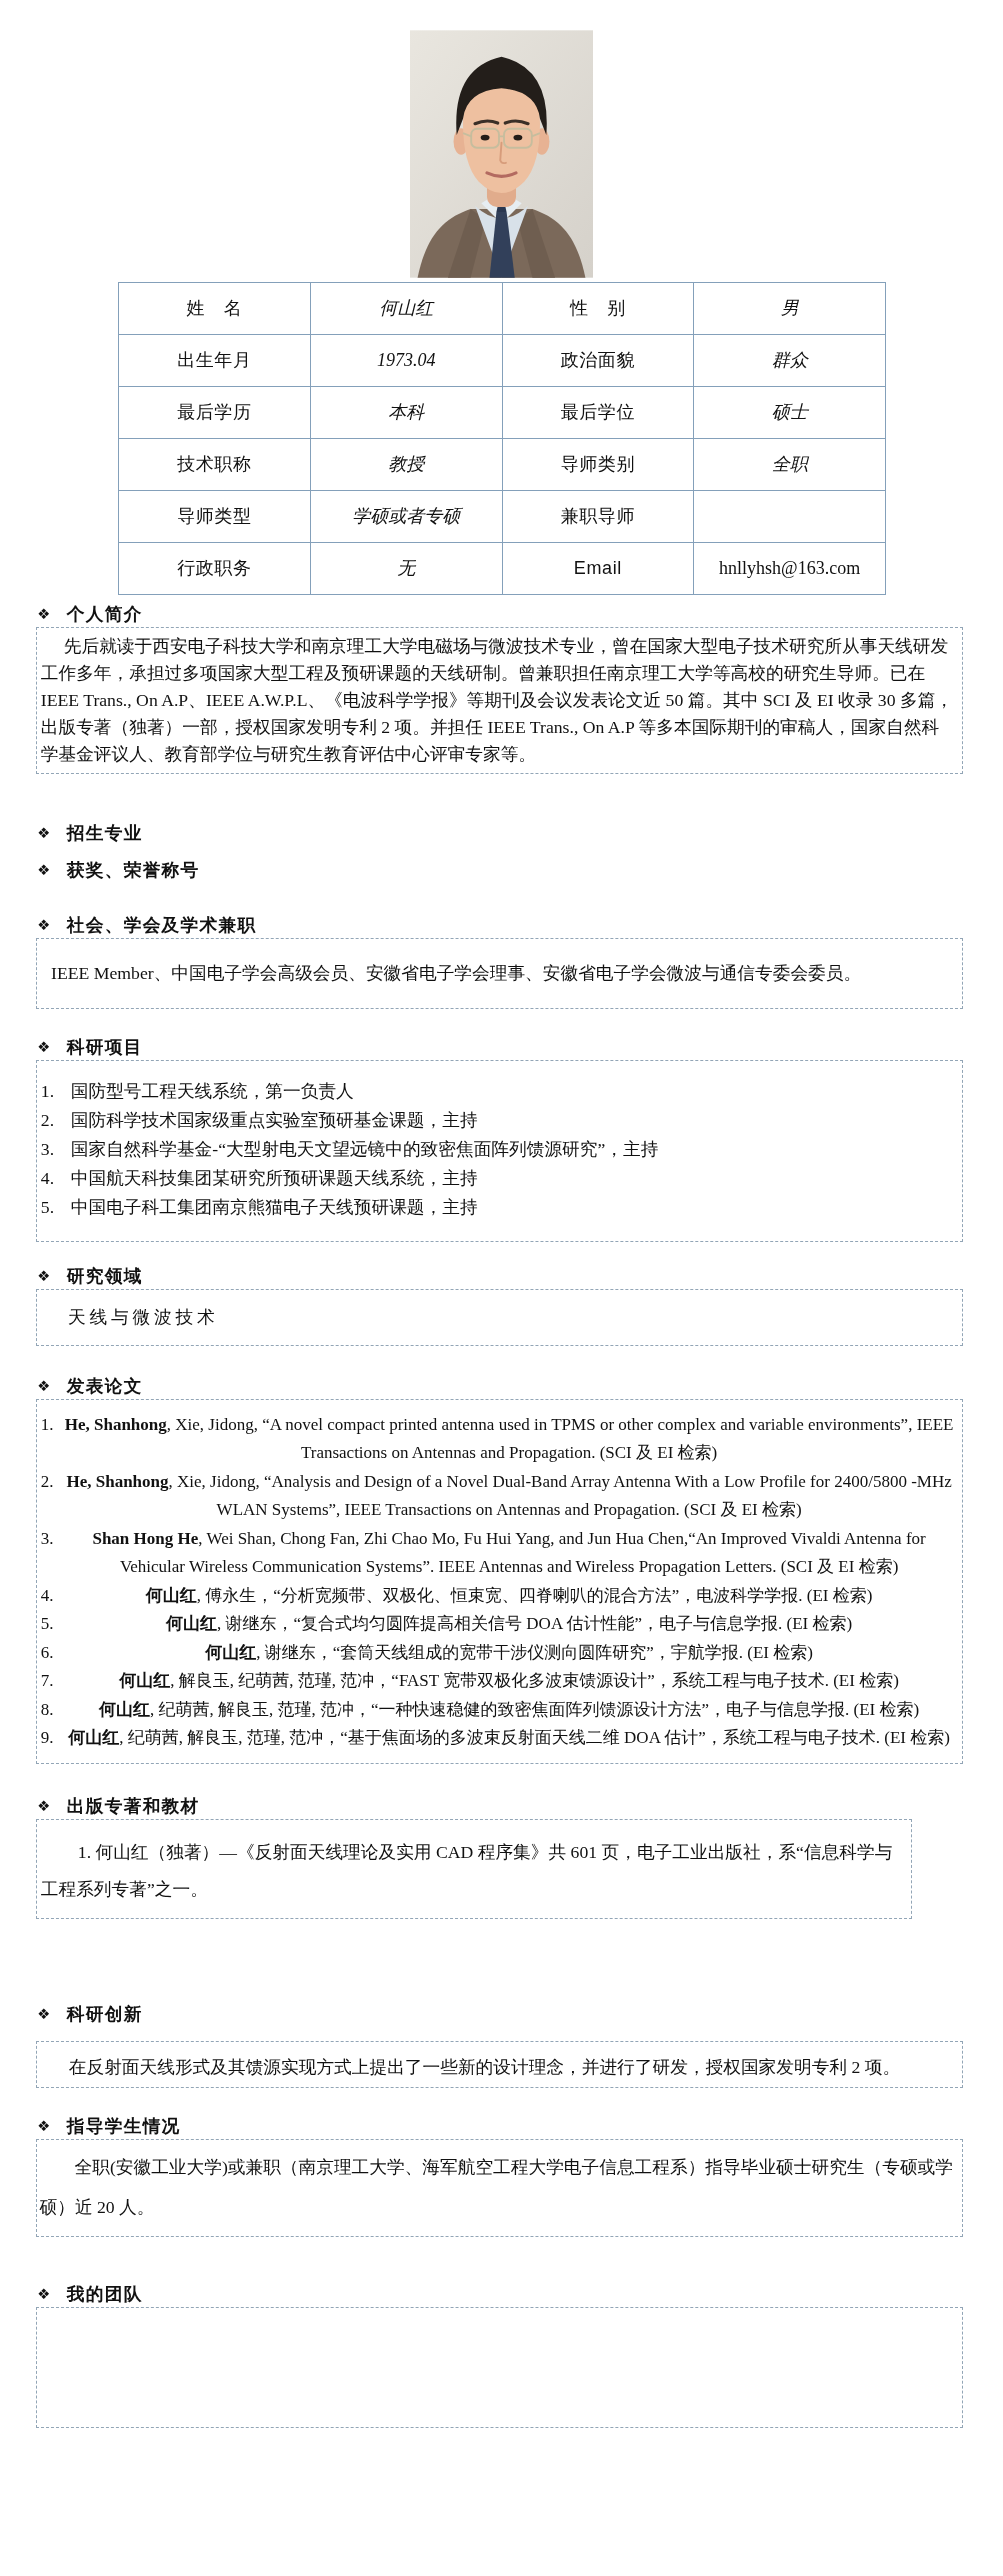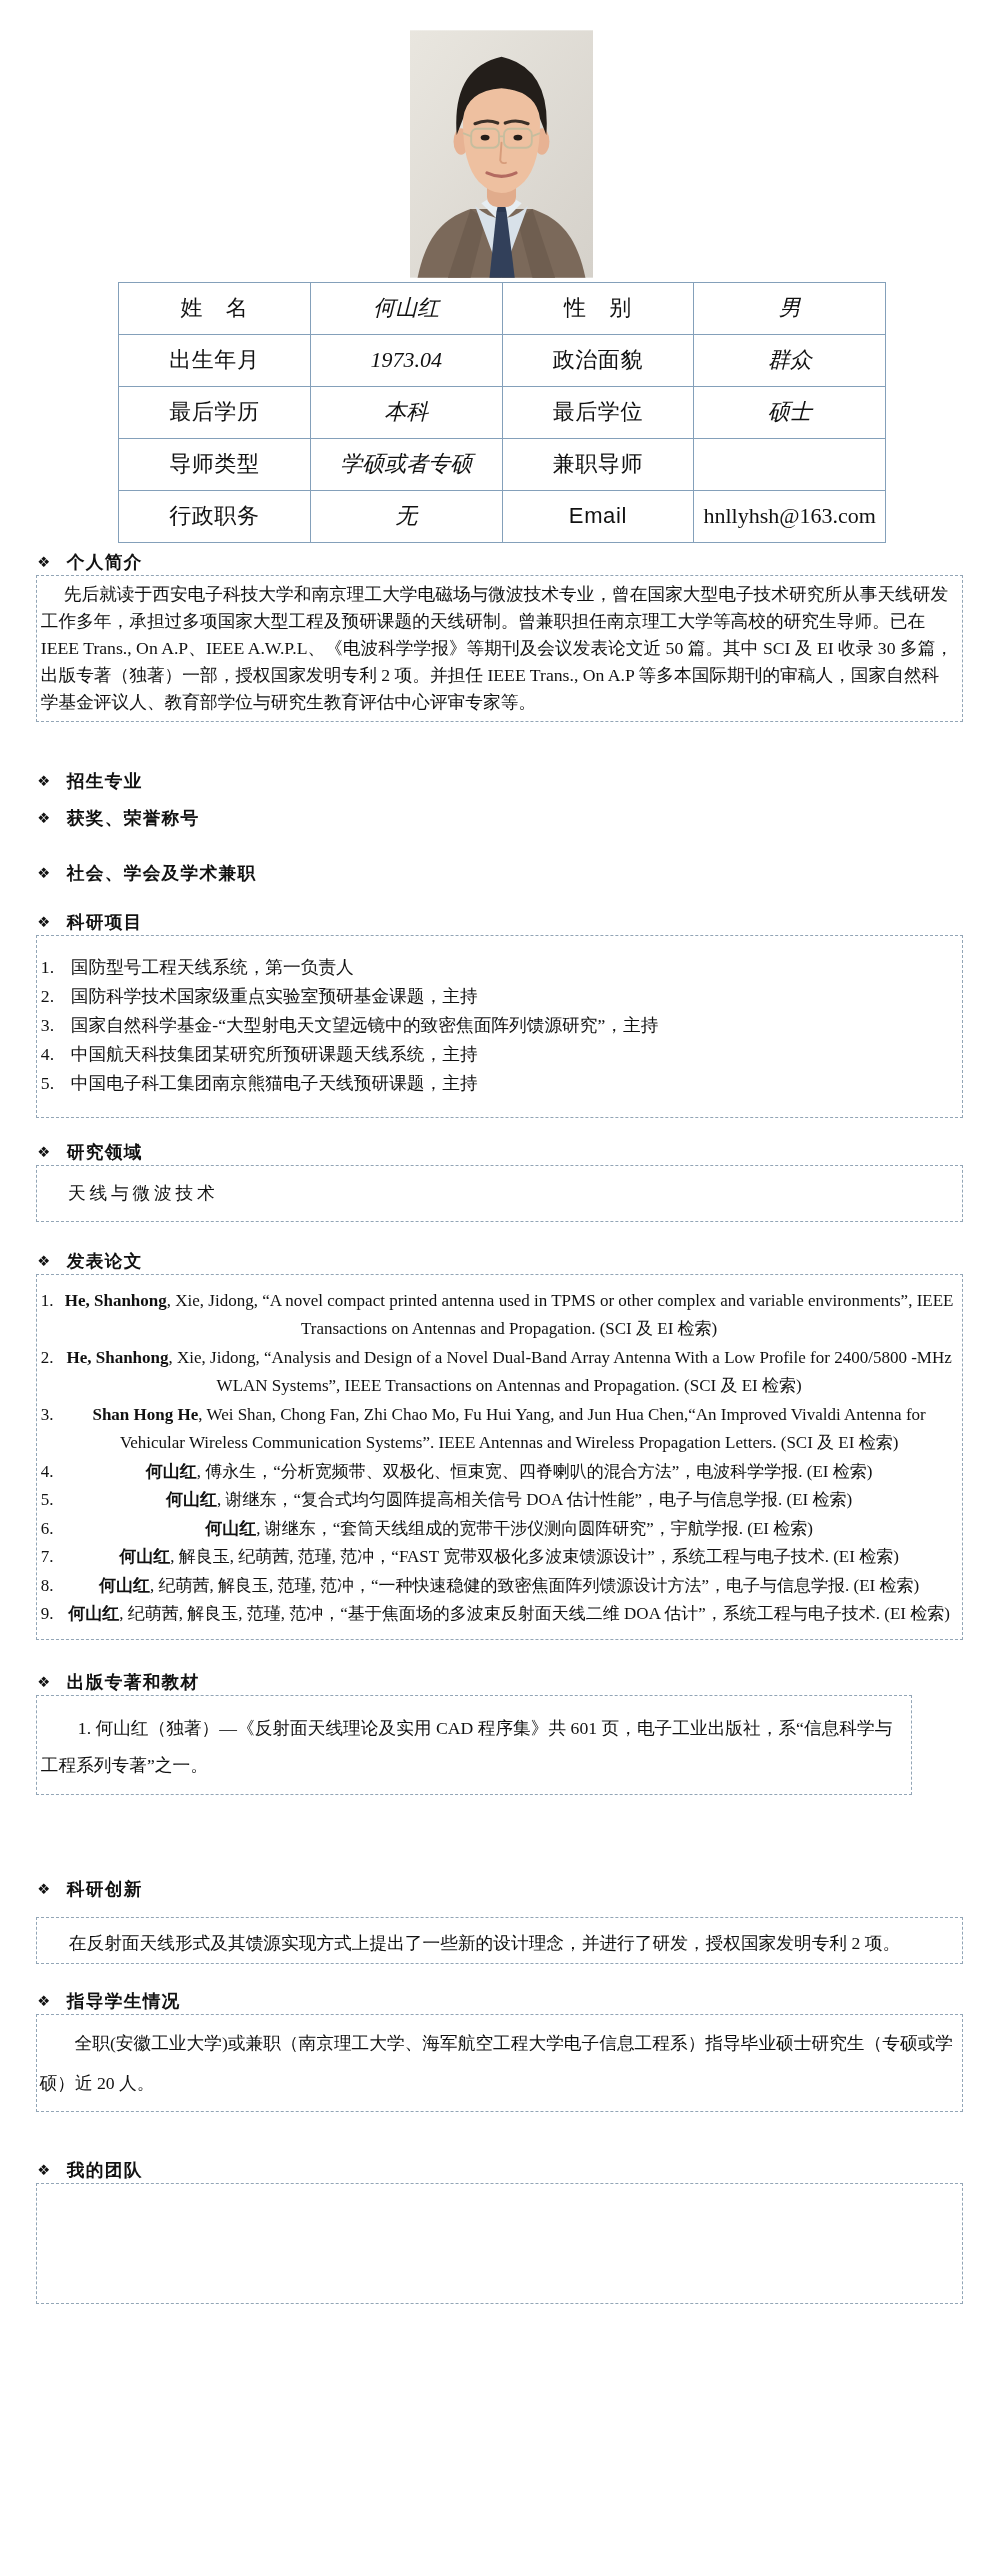--- a/index.html
+++ b/index.html
@@ -11,21 +11,21 @@
   .photo-wrap{width:183px;height:248px;margin:30px auto 0;margin-left:410px;}
   .photo-wrap svg{display:block;}
 
   
   table.profile{
     border-collapse:collapse;margin-left:118px;margin-top:3.8px;
     width:768px;table-layout:fixed;
   }
   table.profile td{
     border:1.3px solid #84a0ba;height:49px;text-align:center;vertical-align:middle;
-    font-size:22px;overflow:hidden;
+    font-size:18px;overflow:hidden;
   }
   td.flabel{font-size:16.4px;letter-spacing:0.6px;}
   td.fvalue{font-size:17.7px;font-style:italic;}
   td.sans{font-family:"Liberation Sans","DejaVu Sans",sans-serif;font-style:normal;font-size:17px;}
   td.roman{font-style:normal;}
 
   
   .content{margin-left:36px;width:927px;}
   .sec-head{
     display:flex;align-items:center;height:23px;
@@ -147,20 +147,26 @@
     <td class="flabel">政治面貌</td>
     <td class="fvalue">群众</td>
   </tr>
   <tr>
     <td class="flabel">最后学历</td>
     <td class="fvalue">本科</td>
     <td class="flabel">最后学位</td>
     <td class="fvalue">硕士</td>
   </tr>
   <tr>
+    <td class="flabel">技术职称</td>
+    <td class="fvalue">教授</td>
+    <td class="flabel">导师类别</td>
+    <td class="fvalue">全职</td>
+  </tr>
+  <tr>
     <td class="flabel">导师类型</td>
     <td class="fvalue">学硕或者专硕</td>
     <td class="flabel">兼职导师</td>
     <td class="fvalue"></td>
   </tr>
   <tr>
     <td class="flabel">行政职务</td>
     <td class="fvalue">无</td>
     <td class="flabel sans">Email</td>
     <td class="fvalue roman">hnllyhsh@163.com</td>
@@ -192,20 +198,23 @@
       <span class="bullet">❖</span>
       <span class="ttl">获奖、荣誉称号</span>
     </div>
   </section>
 
   <section>
     <div class="sec-head mt-member">
       <span class="bullet">❖</span>
       <span class="ttl">社会、学会及学术兼职</span>
     </div>
+    <div class="box box-member">
+      <p>IEEE Member、中国电子学会高级会员、安徽省电子学会理事、安徽省电子学会微波与通信专委会委员。</p>
+    </div>
   </section>
 
   <section>
     <div class="sec-head mt-projects">
       <span class="bullet">❖</span>
       <span class="ttl">科研项目</span>
     </div>
     <div class="box box-projects">
       <div class="num-item">
         <span class="num">1.</span>

